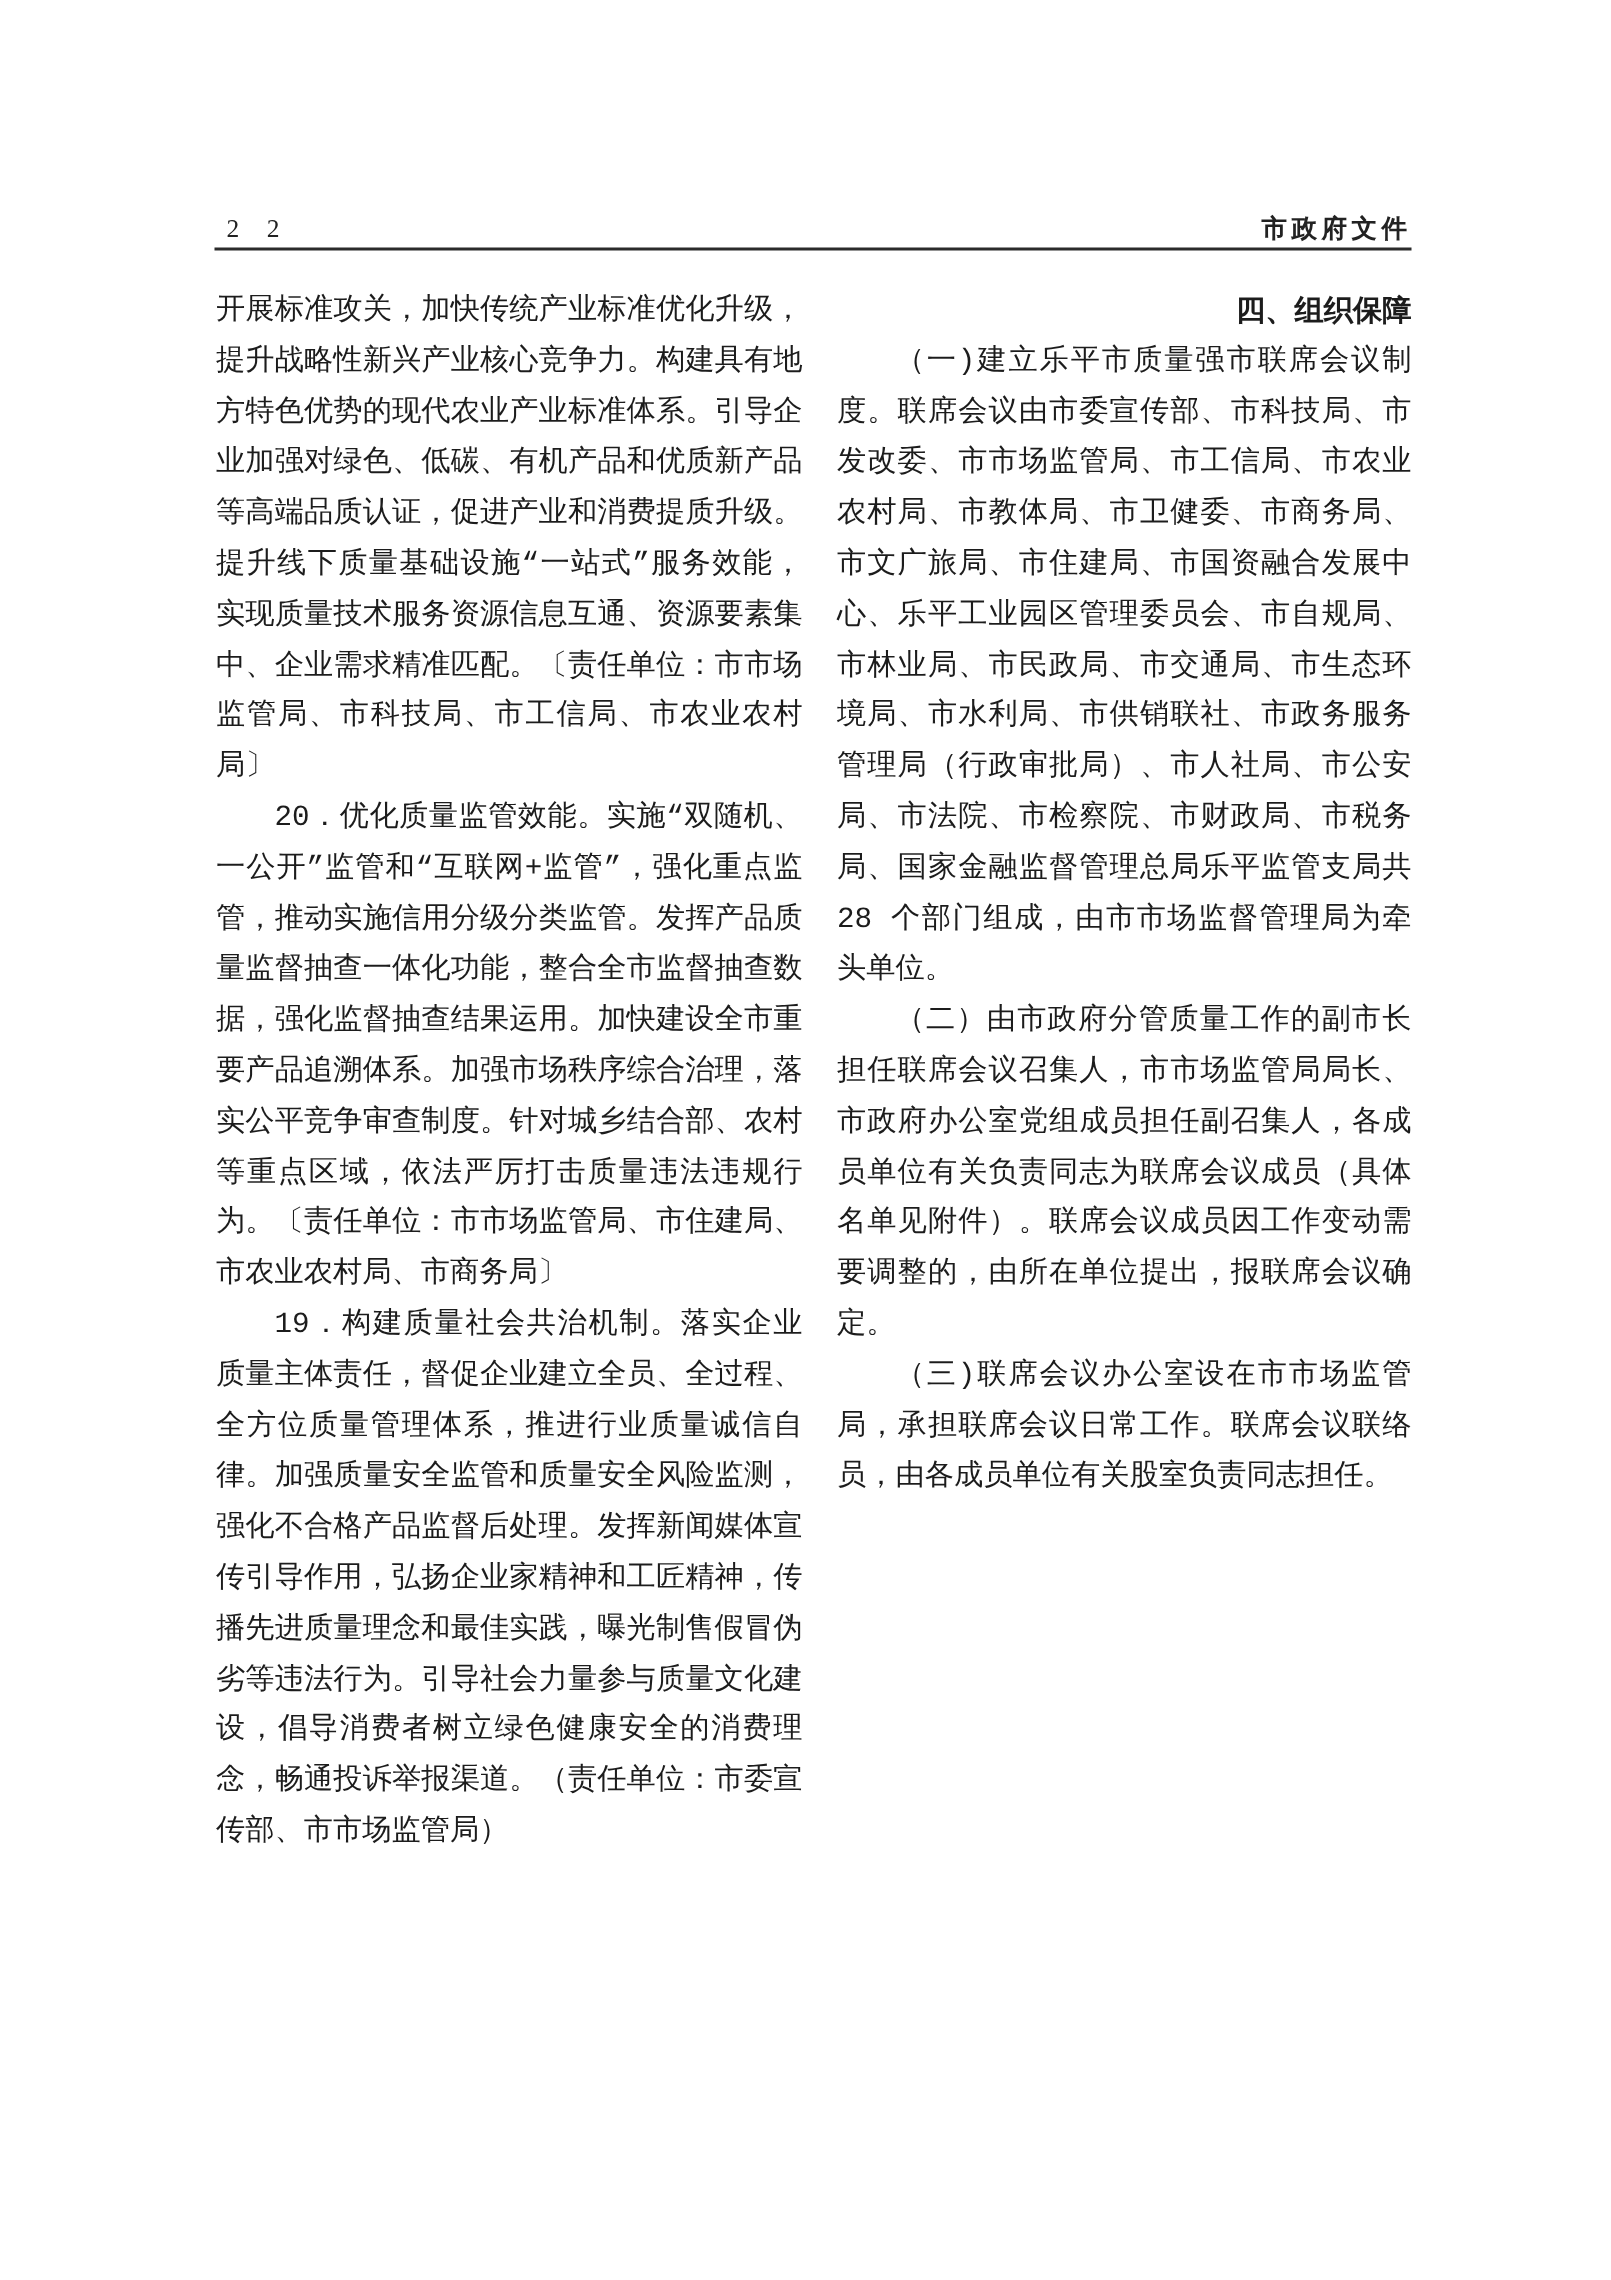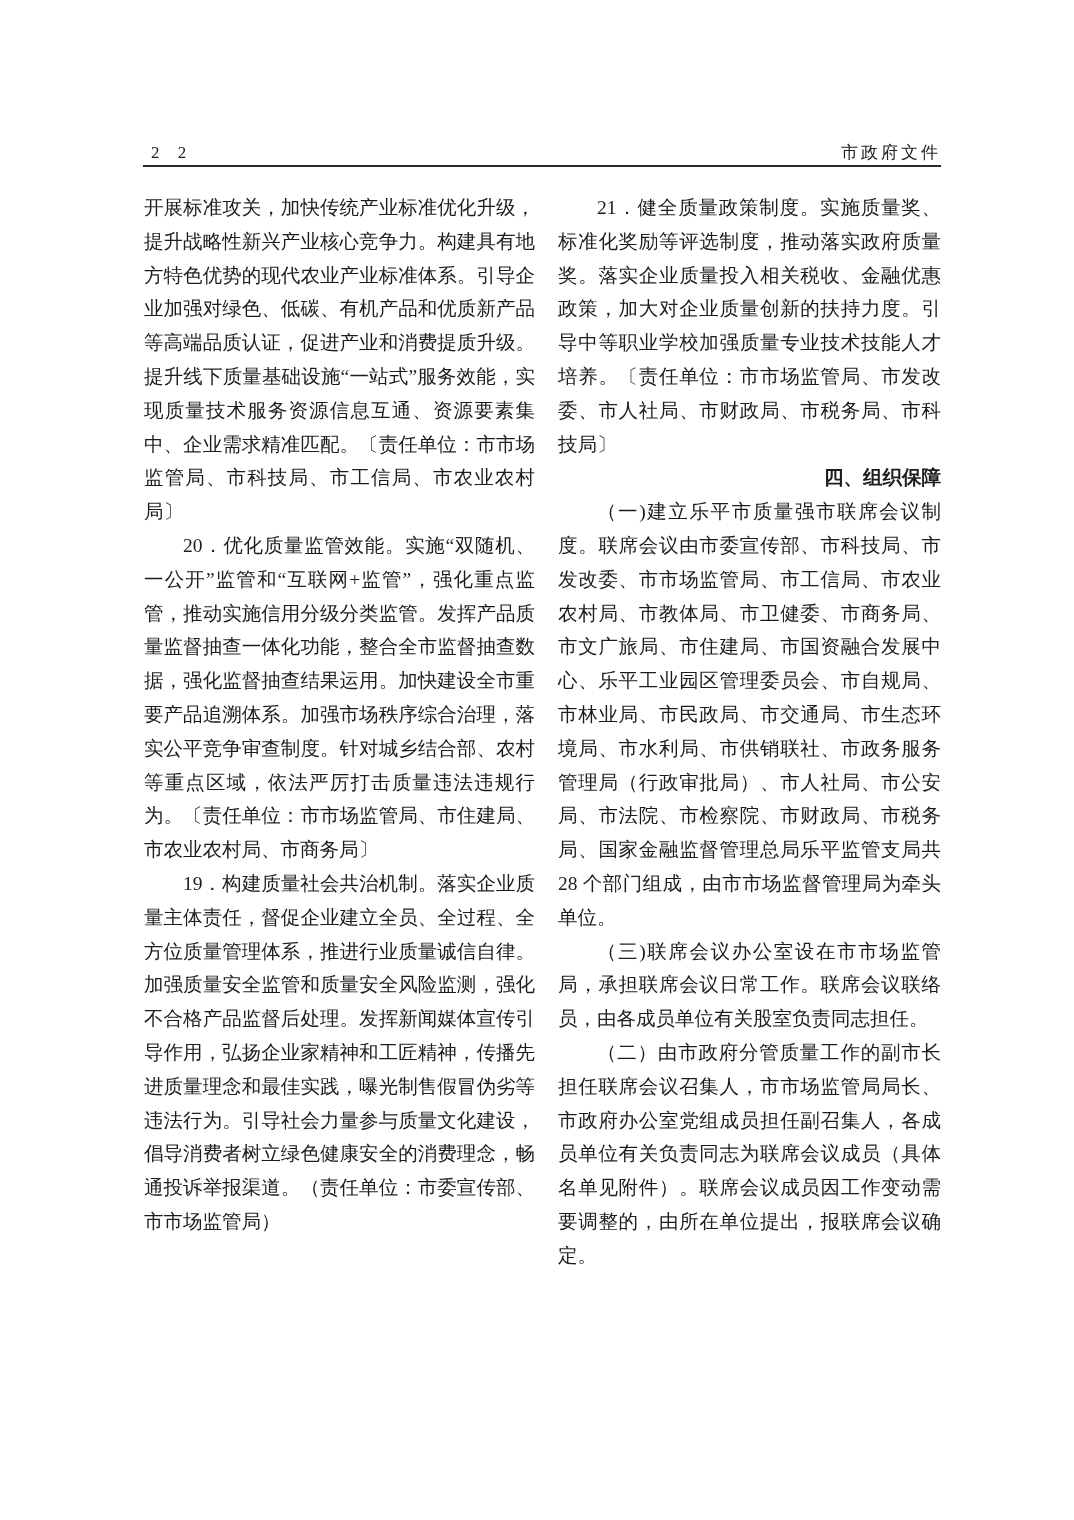--- a/index.html
+++ b/index.html
@@ -23,20 +23,21 @@
     color: #222;
     text-align: center;
   }
   .header-title {
     position: absolute;
     right: 133px;
     top: 141px;
     font-size: 17px;
     letter-spacing: 3px;
     color: #222;
+    font-weight: bold;
   }
   .header-rule {
     position: absolute;
     left: 143px;
     top: 165px;
     width: 798px;
     height: 2px;
     background: #2b2b2b;
   }
 
@@ -45,40 +46,39 @@
     top: 191px;
     font-size: 19.5px;
     line-height: 33.8px;
     text-align: justify;
     text-justify: inter-ideograph;
     letter-spacing: 0;
   }
   .col-left  { left: 144px; width: 391px; }
   .col-right { left: 558px; width: 383px; }
 
-  .para { margin: 0; padding: 0; }
+  .para { margin: 0; padding: 0; font-family: Liberation Mono, monospace; }
   .para.indent { text-indent: 2em; }
   .para.heading {
     font-family: "Liberation Sans", sans-serif;
     font-weight: bold;
     text-align: right;
   }
 </style>
 </head>
 <body>
 
 <div class="page">
   <span class="page-num">2 2</span>
   <span class="header-title">市政府文件</span>
   <div class="header-rule"></div>
   <div class="col col-left" id="col-left">
       <p class="para">开展标准攻关，加快传统产业标准优化升级，提升战略性新兴产业核心竞争力。构建具有地方特色优势的现代农业产业标准体系。引导企业加强对绿色、低碳、有机产品和优质新产品等高端品质认证，促进产业和消费提质升级。提升线下质量基础设施“一站式”服务效能，实现质量技术服务资源信息互通、资源要素集中、企业需求精准匹配。〔责任单位：市市场监管局、市科技局、市工信局、市农业农村局〕</p>
       <p class="para indent">20．优化质量监管效能。实施“双随机、一公开”监管和“互联网+监管”，强化重点监管，推动实施信用分级分类监管。发挥产品质量监督抽查一体化功能，整合全市监督抽查数据，强化监督抽查结果运用。加快建设全市重要产品追溯体系。加强市场秩序综合治理，落实公平竞争审查制度。针对城乡结合部、农村等重点区域，依法严厉打击质量违法违规行为。〔责任单位：市市场监管局、市住建局、市农业农村局、市商务局〕</p>
       <p class="para indent">19．构建质量社会共治机制。落实企业质量主体责任，督促企业建立全员、全过程、全方位质量管理体系，推进行业质量诚信自律。加强质量安全监管和质量安全风险监测，强化不合格产品监督后处理。发挥新闻媒体宣传引导作用，弘扬企业家精神和工匠精神，传播先进质量理念和最佳实践，曝光制售假冒伪劣等违法行为。引导社会力量参与质量文化建设，倡导消费者树立绿色健康安全的消费理念，畅通投诉举报渠道。（责任单位：市委宣传部、市市场监管局）</p>
     </div>
   <div class="col col-right" id="col-right">
-      <p class="para indent">21．健全质量政策制度。实施质量奖、标准化奖励等评选制度，推动落实政府质量奖。落实企业质量投入相关税收、金融优惠政策，加大对企业质量创新的扶持力度。引导中等职业学校加强质量专业技术技能人才培养。〔责任单位：市市场监管局、市发改委、市人社局、市财政局、市税务局、市科技局〕</p>
       <p class="para indent heading">四、组织保障</p>
       <p class="para indent">（一)建立乐平市质量强市联席会议制度。联席会议由市委宣传部、市科技局、市发改委、市市场监管局、市工信局、市农业农村局、市教体局、市卫健委、市商务局、市文广旅局、市住建局、市国资融合发展中心、乐平工业园区管理委员会、市自规局、市林业局、市民政局、市交通局、市生态环境局、市水利局、市供销联社、市政务服务管理局（行政审批局）、市人社局、市公安局、市法院、市检察院、市财政局、市税务局、国家金融监督管理总局乐平监管支局共 28 个部门组成，由市市场监督管理局为牵头单位。</p>
+      <p class="para indent">（二）由市政府分管质量工作的副市长担任联席会议召集人，市市场监管局局长、市政府办公室党组成员担任副召集人，各成员单位有关负责同志为联席会议成员（具体名单见附件）。联席会议成员因工作变动需要调整的，由所在单位提出，报联席会议确定。</p>
       <p class="para indent">（三)联席会议办公室设在市市场监管局，承担联席会议日常工作。联席会议联络员，由各成员单位有关股室负责同志担任。</p>
-      <p class="para indent">（二）由市政府分管质量工作的副市长担任联席会议召集人，市市场监管局局长、市政府办公室党组成员担任副召集人，各成员单位有关负责同志为联席会议成员（具体名单见附件）。联席会议成员因工作变动需要调整的，由所在单位提出，报联席会议确定。</p>
     </div>
 </div>
 
 </body></html>

